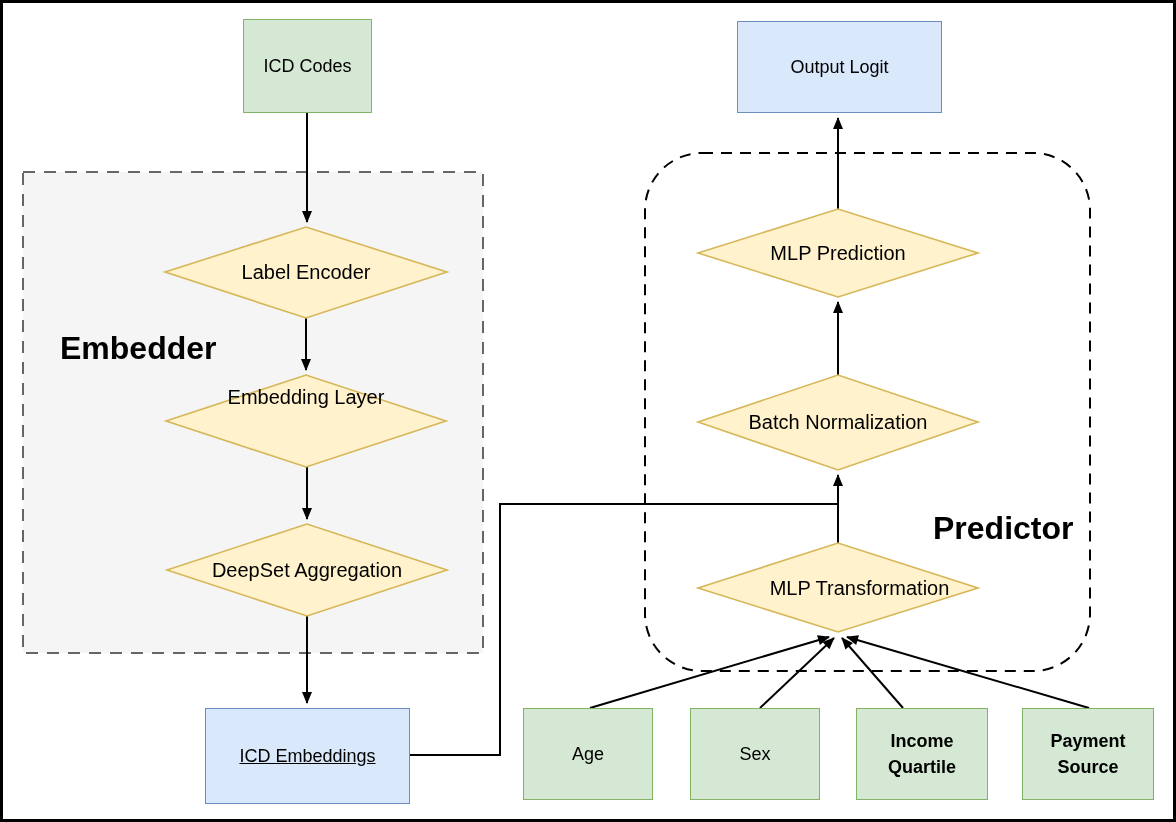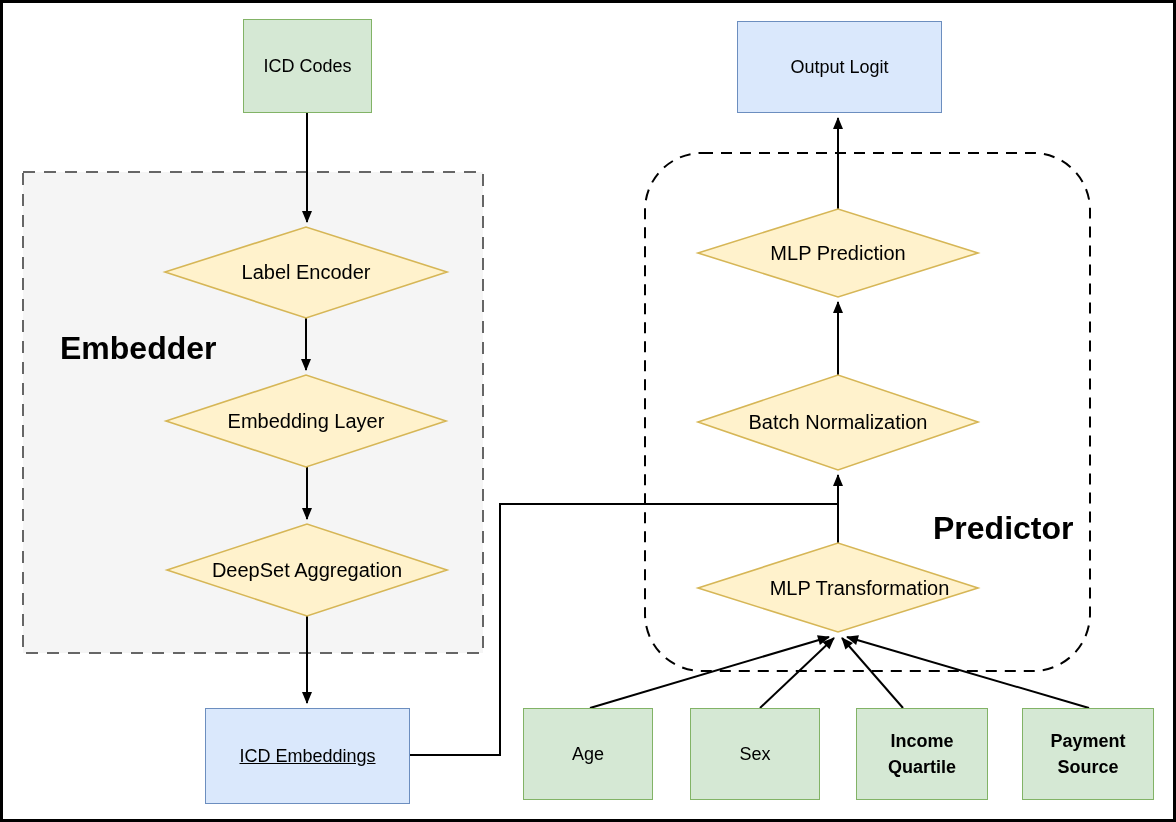--- a/index.html
+++ b/index.html
@@ -135,19 +135,19 @@
 
   <div class="node node-green" style="left:853px; top:705px; width:132px; height:92px;">
     <span class="lbl narrow">Income Quartile</span>
   </div>
 
   <div class="node node-green" style="left:1019px; top:705px; width:132px; height:92px;">
     <span class="lbl narrow">Payment Source</span>
   </div>
 
   <div class="diamond-label" style="left:303px; top:269px;">Label Encoder</div>
-  <div class="diamond-label" style="left:303px; top:418px;">Embedding Layer</div>
+  <div class="diamond-label" style="left:303px; top:394px;">Embedding Layer</div>
   <div class="diamond-label" style="left:304px; top:567px;">DeepSet Aggregation</div>
   <div class="diamond-label" style="left:835px; top:250px;">MLP Prediction</div>
   <div class="diamond-label" style="left:835px; top:419px;">Batch Normalization</div>
   <div class="diamond-label" style="left:835px; top:585px;padding-left:43px;">MLP Transformation</div>
 
 </div>
 
 </body></html>

